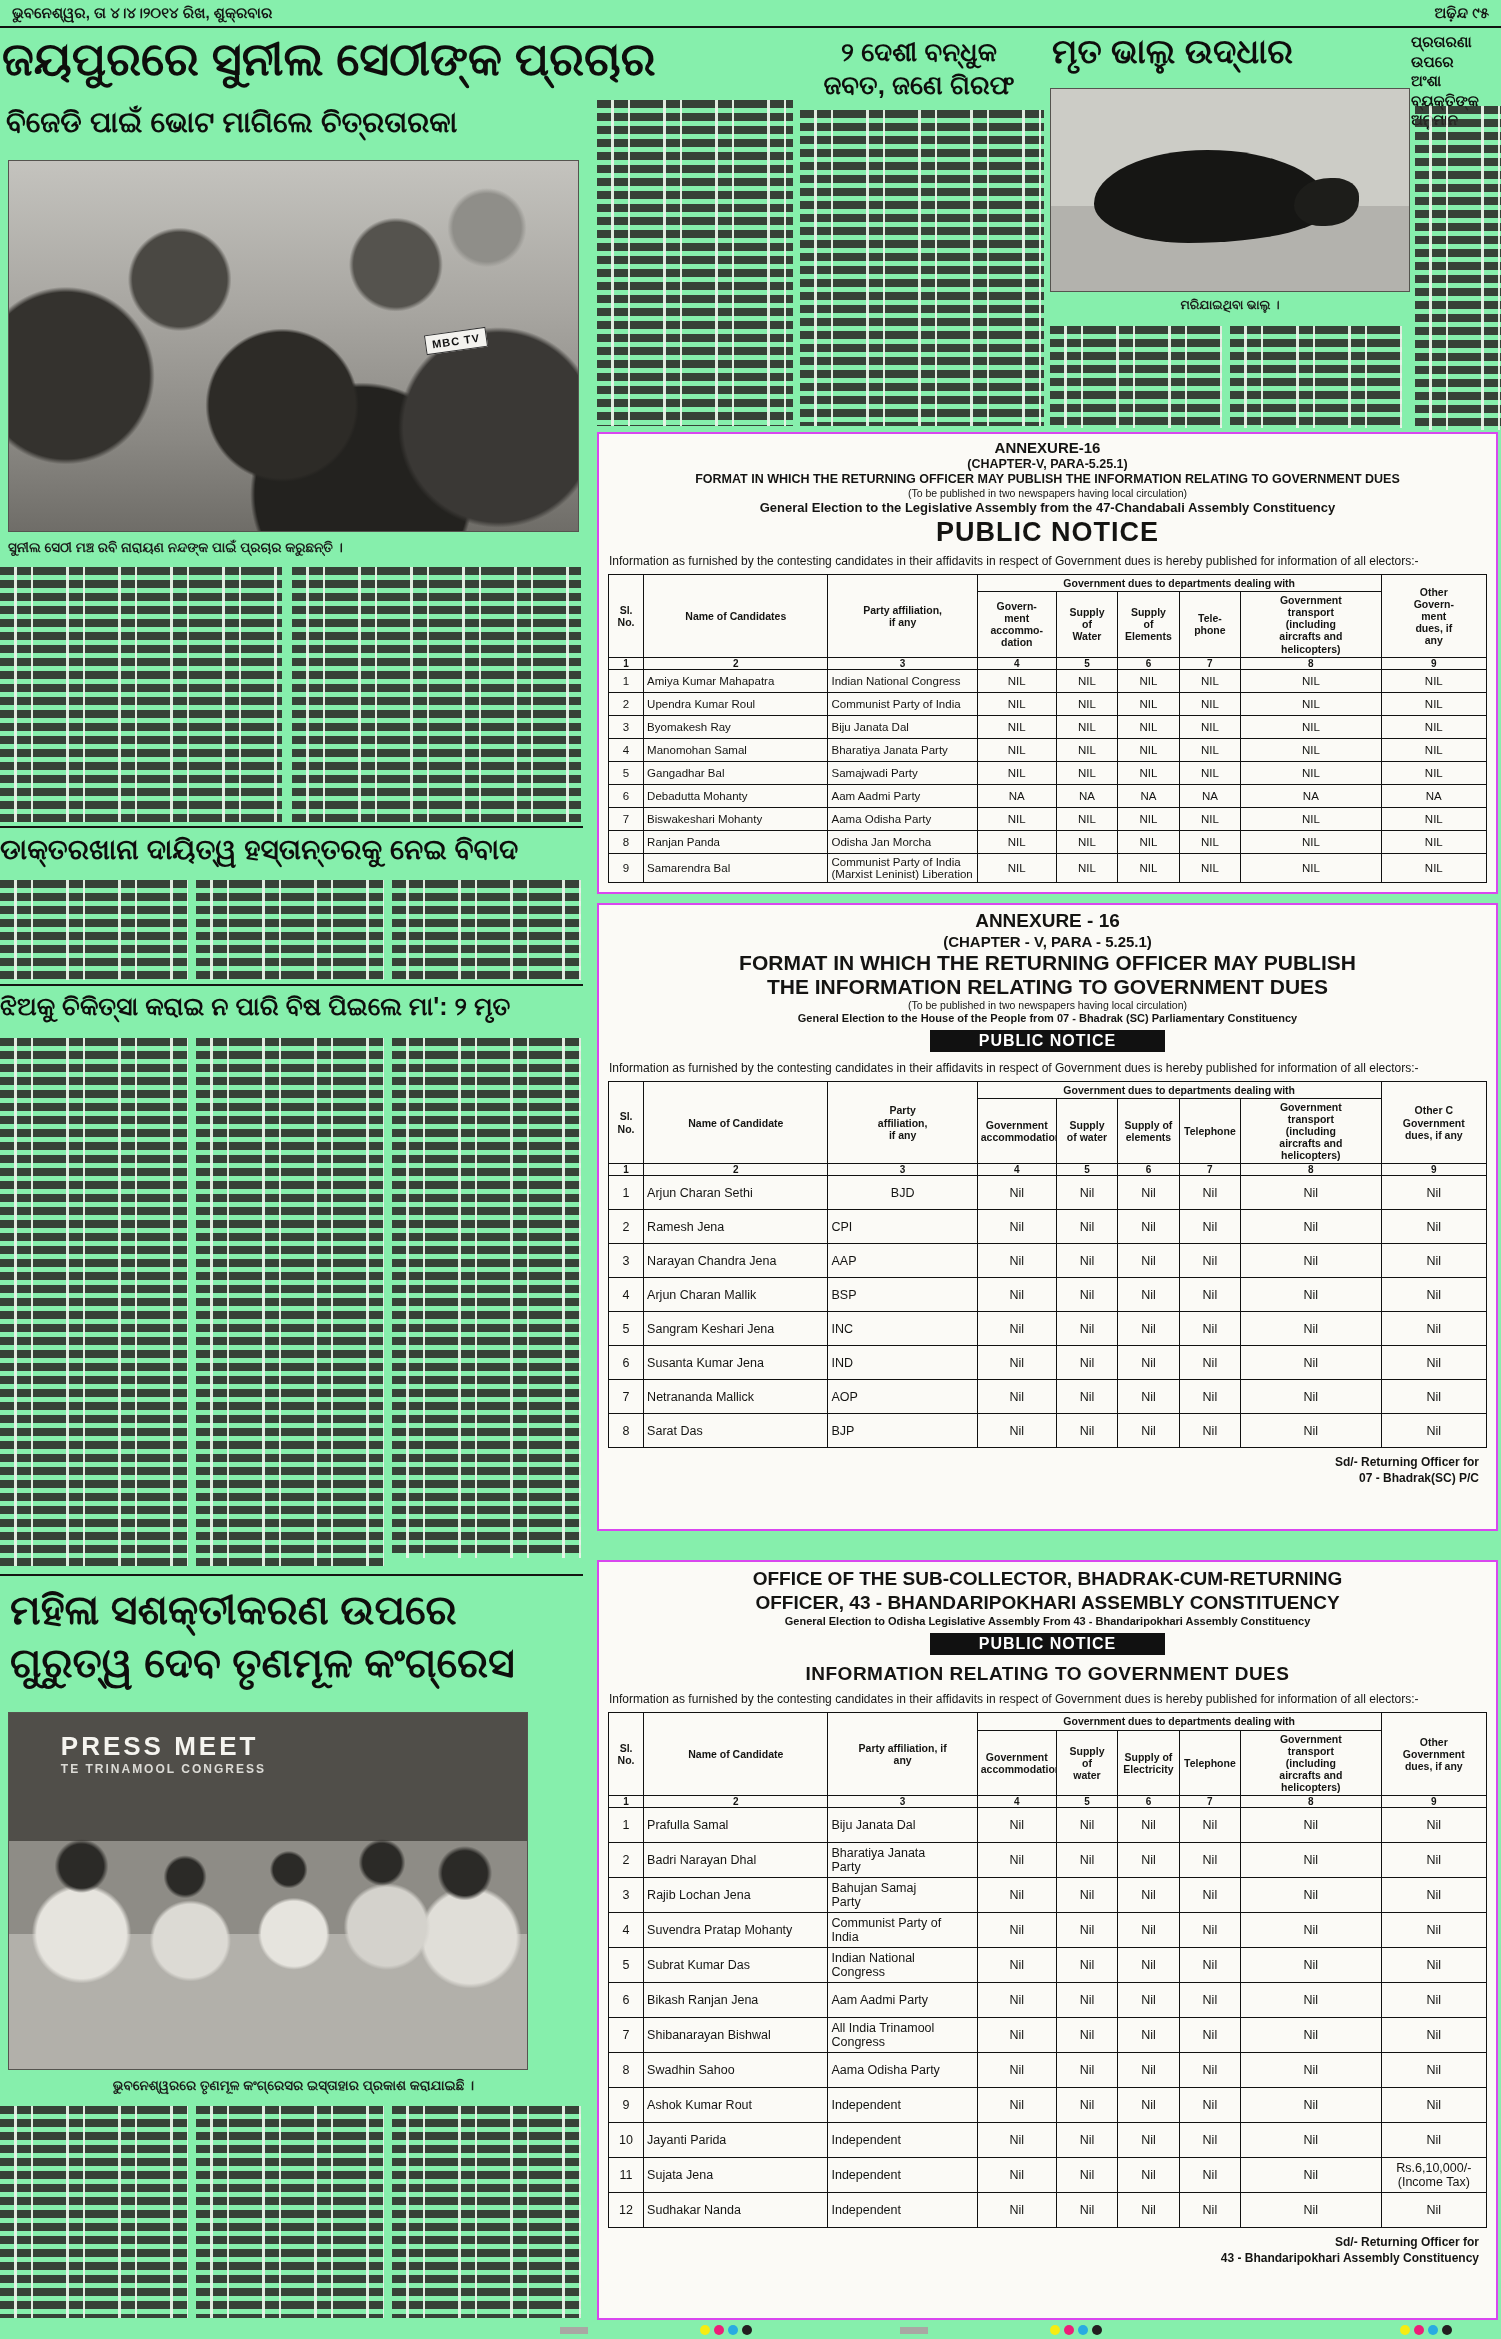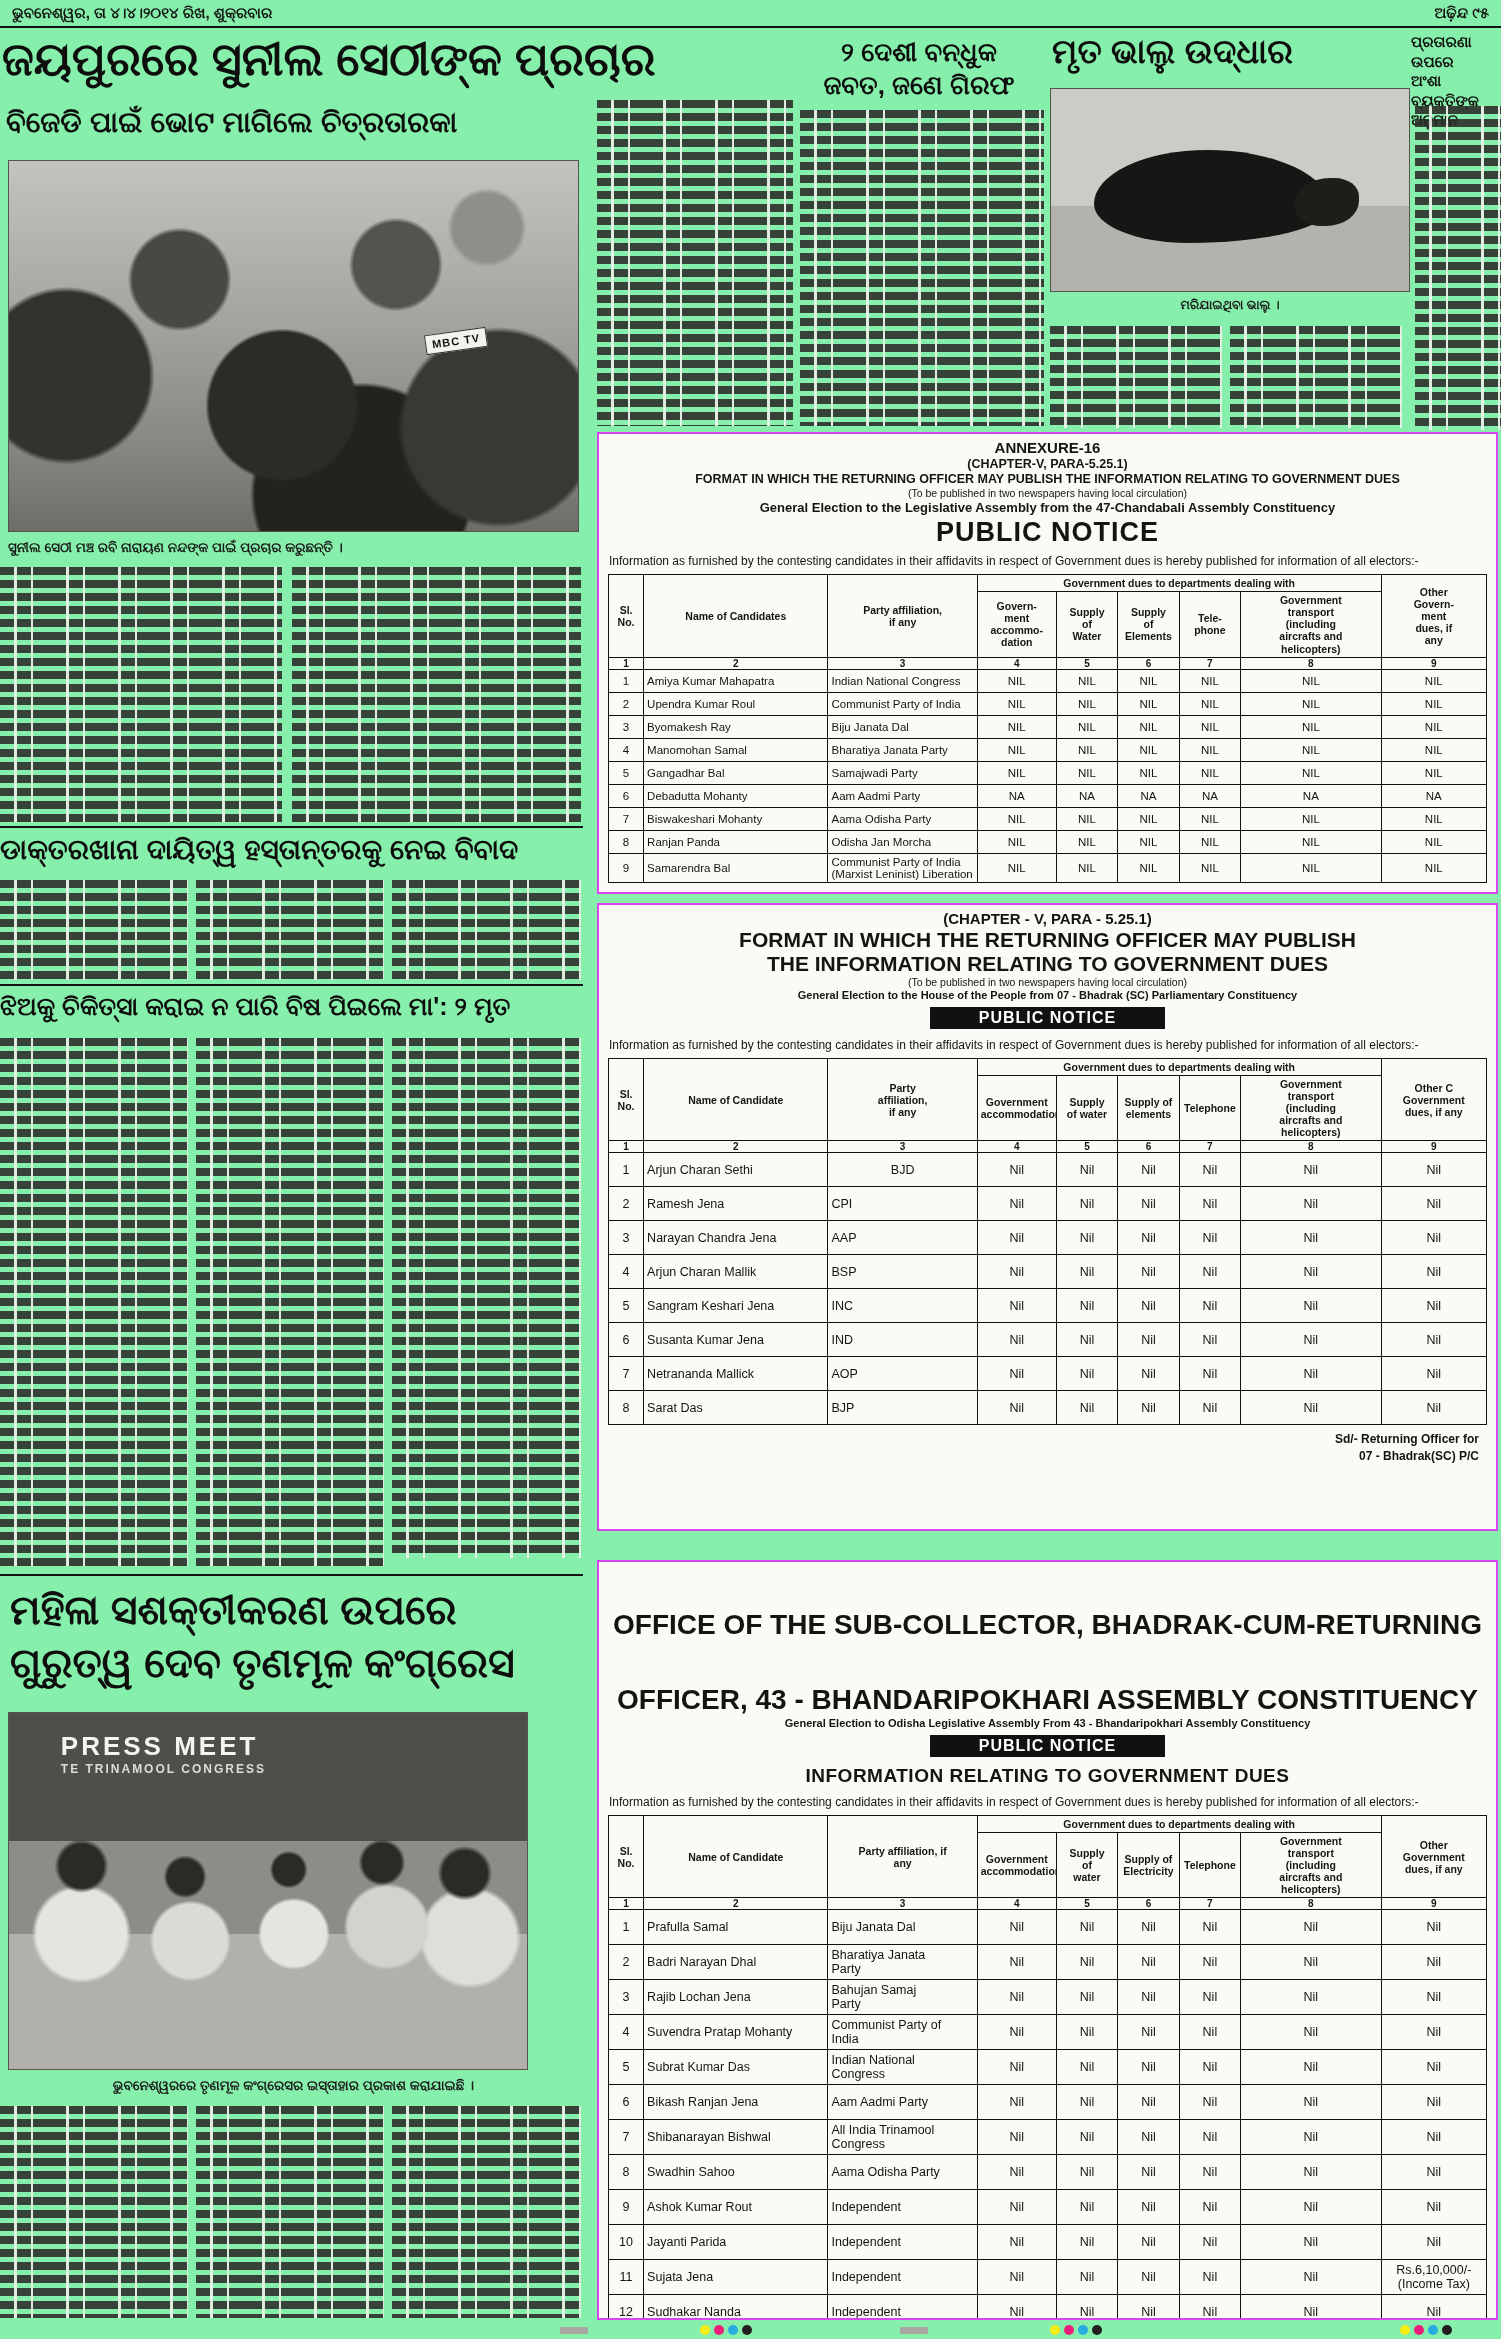--- a/index.html
+++ b/index.html
@@ -110,21 +110,21 @@
   #notice3{left:597px;top:1560px;width:901px;height:760px;}
   .nl{text-align:center;line-height:1.2;}
   .nl-xs{font-size:10.5px;}
   .nl-xsb{font-size:11px;font-weight:bold;}
   .nl-sm{font-size:12.5px;font-weight:bold;}
   .nl-smb{font-size:13px;font-weight:bold;}
   .nl-md{font-size:15px;font-weight:bold;}
   .nl-lg{font-size:19px;font-weight:bold;}
   .nl-lg2{font-size:19px;font-weight:bold;letter-spacing:.5px;margin:3px 0;}
   .nl-xl{font-size:21px;font-weight:bold;line-height:1.15;}
-  .nl-xl2{font-size:28px;font-weight:bold;line-height:1.25;margin-top:40px;}
+  .nl-xl2{font-size:19px;font-weight:bold;line-height:1.25;}
   .pn-plain{font-size:27px;font-weight:bold;text-align:center;letter-spacing:1px;margin:2px 0;}
   .pn-inv{align-self:center;background:#111;color:#fff;font-weight:bold;text-align:center;
     min-width:235px;padding:2px 14px;font-size:16px;letter-spacing:1px;margin:5px 0;box-sizing:border-box;}
   .n-intro{font-size:12px;margin:4px 1px;text-align:left;}
   table.n-table{width:100%;border-collapse:collapse;table-layout:fixed;margin-top:2px;}
   .n-table th,.n-table td{border:1px solid #111;padding:2px 3px;overflow:hidden;}
   .n-table th{font-size:10.5px;font-weight:bold;text-align:center;vertical-align:middle;
     white-space:pre-line;line-height:1.15;}
   .n-table td{font-size:11.5px;vertical-align:middle;}
   .n-table tr.numrow td{font-size:10px;text-align:center;font-weight:bold;padding:0 2px;}
@@ -372,20 +372,21 @@
             <td class="c-mid" style="white-space: pre-line;">NIL</td>
             <td class="c-mid" style="white-space: pre-line;">NIL</td>
           </tr>
         </tbody>
       </table>
       <div class="n-sig">
         <div>Sd/- RETURNING OFFICER</div>
       </div>
     </section>
   <section id="notice2" class="abs notice n2">
+      <div class="nl nl-lg">ANNEXURE - 16</div>
       <div class="nl nl-md">(CHAPTER - V, PARA - 5.25.1)</div>
       <div class="nl nl-xl">FORMAT IN WHICH THE RETURNING OFFICER MAY PUBLISH</div>
       <div class="nl nl-xl">THE INFORMATION RELATING TO GOVERNMENT DUES</div>
       <div class="nl nl-xs">(To be published in two newspapers having local circulation)</div>
       <div class="nl nl-xsb">General Election to the House of the People from 07 - Bhadrak (SC) Parliamentary Constituency</div>
       <div class="pn-inv">PUBLIC NOTICE</div>
       <div class="n-intro">Information as furnished by the contesting candidates in their affidavits in respect of Government dues is hereby published for information of all electors:-</div>
       <table class="n-table">
         <colgroup>
           <col style="width: 4%;">

